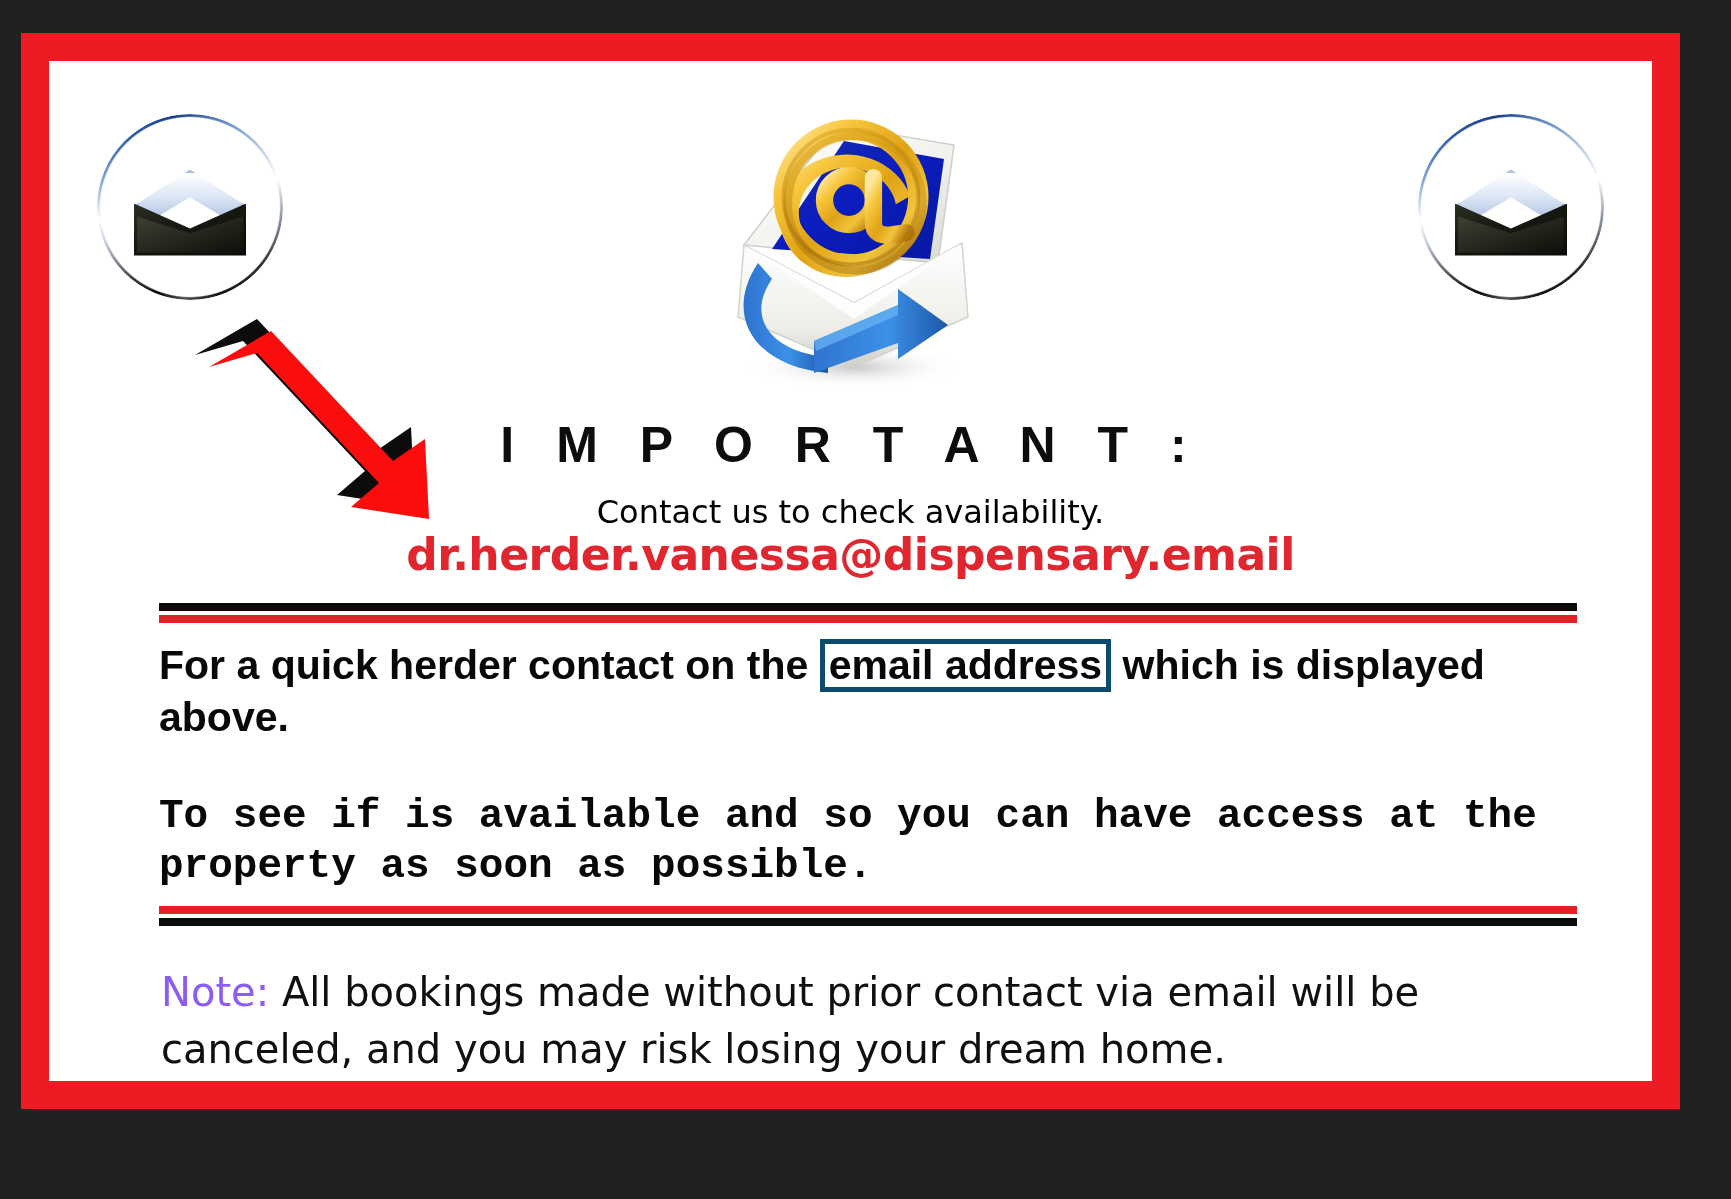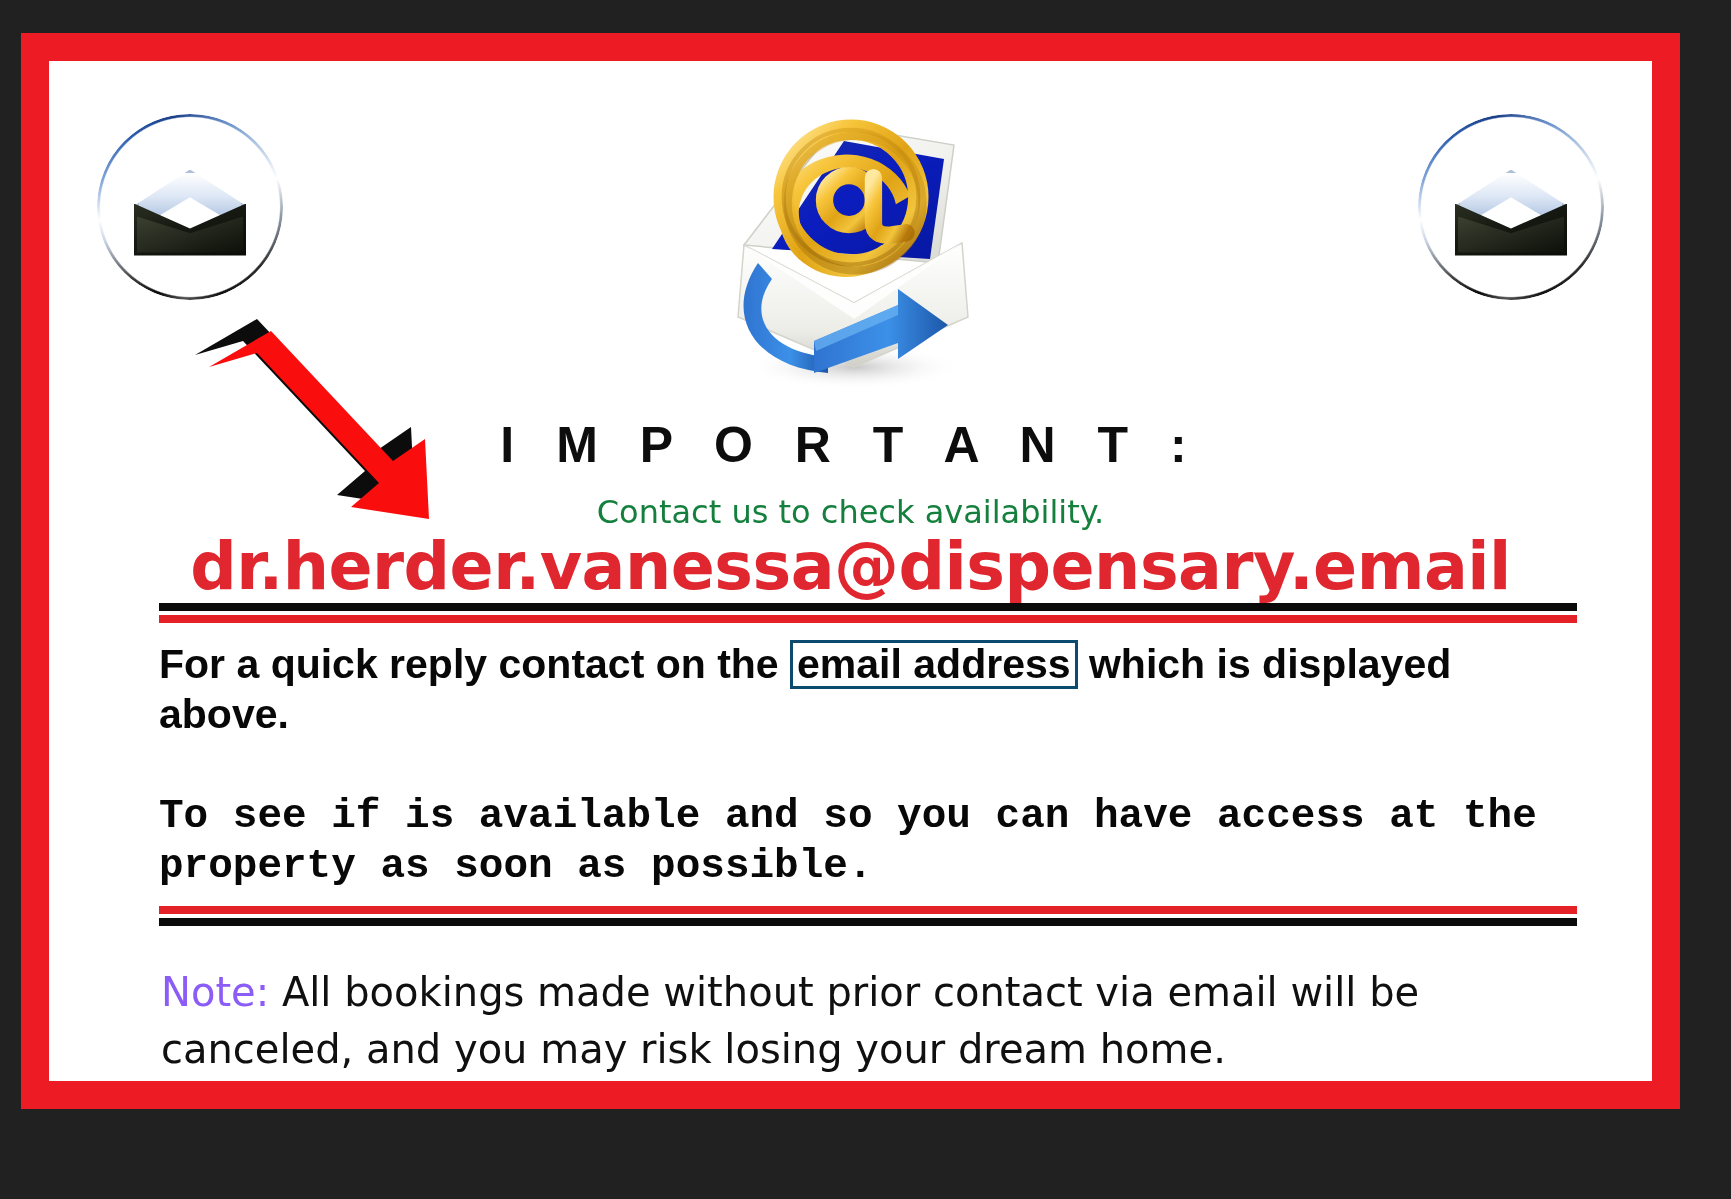--- a/index.html
+++ b/index.html
@@ -151,30 +151,30 @@
     font-family: "Liberation Sans", sans-serif;
   }
 
   #subline {
     position: absolute;
     left: 0; right: 0;
     top: 432px;
     text-align: center;
     font-size: 32px;
     font-weight: 400;
-    color: #15803d;
+    color: #000000;
     font-family: "DejaVu Sans", sans-serif;
   }
 
   #email {
     position: absolute;
     left: 0; right: 0;
     top: 468px;
     text-align: center;
-    font-size: 65px;
+    font-size: 44px;
     font-weight: 700;
     color: #E0262E;
     letter-spacing: -0.5px;
     font-family: "DejaVu Sans", sans-serif;
   }
 
   
   .rule {
     position: absolute;
     left: 110px;
@@ -198,21 +198,21 @@
     font-size: 41px;
     line-height: 1.23;
     color: #080808;
     letter-spacing: 0px;
   }
   #para-1 { top: 578px; }
   #para-2 { top: 730px; font-family: Liberation Mono, monospace; }
 
   .boxed {
     display: inline-block;
-    border: 3px solid #0c4a6e;
+    border: 5px solid #0c4a6e;
     padding: 0 4px;
     line-height: 1.05;
   }
 
   
   #note {
     position: absolute;
     left: 112px;
     width: 1420px;
     top: 903px;
@@ -345,21 +345,21 @@
 
       <div id="email">dr.herder.vanessa@dispensary.email</div>
 
       <div class="rule" id="rule-top">
         <div class="bar black"></div>
         <div class="gap"></div>
         <div class="bar red"></div>
       </div>
 
       <div class="body-block" id="para-1">
-        <span>For a quick reply contact on the </span><span class="boxed">email address</span><span> which is displayed above.</span>
+        <span>For a quick herder contact on the </span><span class="boxed">email address</span><span> which is displayed above.</span>
       </div>
 
       <div class="body-block" id="para-2">To see if is available and so you can have access at the property as soon as possible.</div>
 
       <div class="rule" id="rule-bottom">
         <div class="bar red"></div>
         <div class="gap"></div>
         <div class="bar black"></div>
       </div>
 

